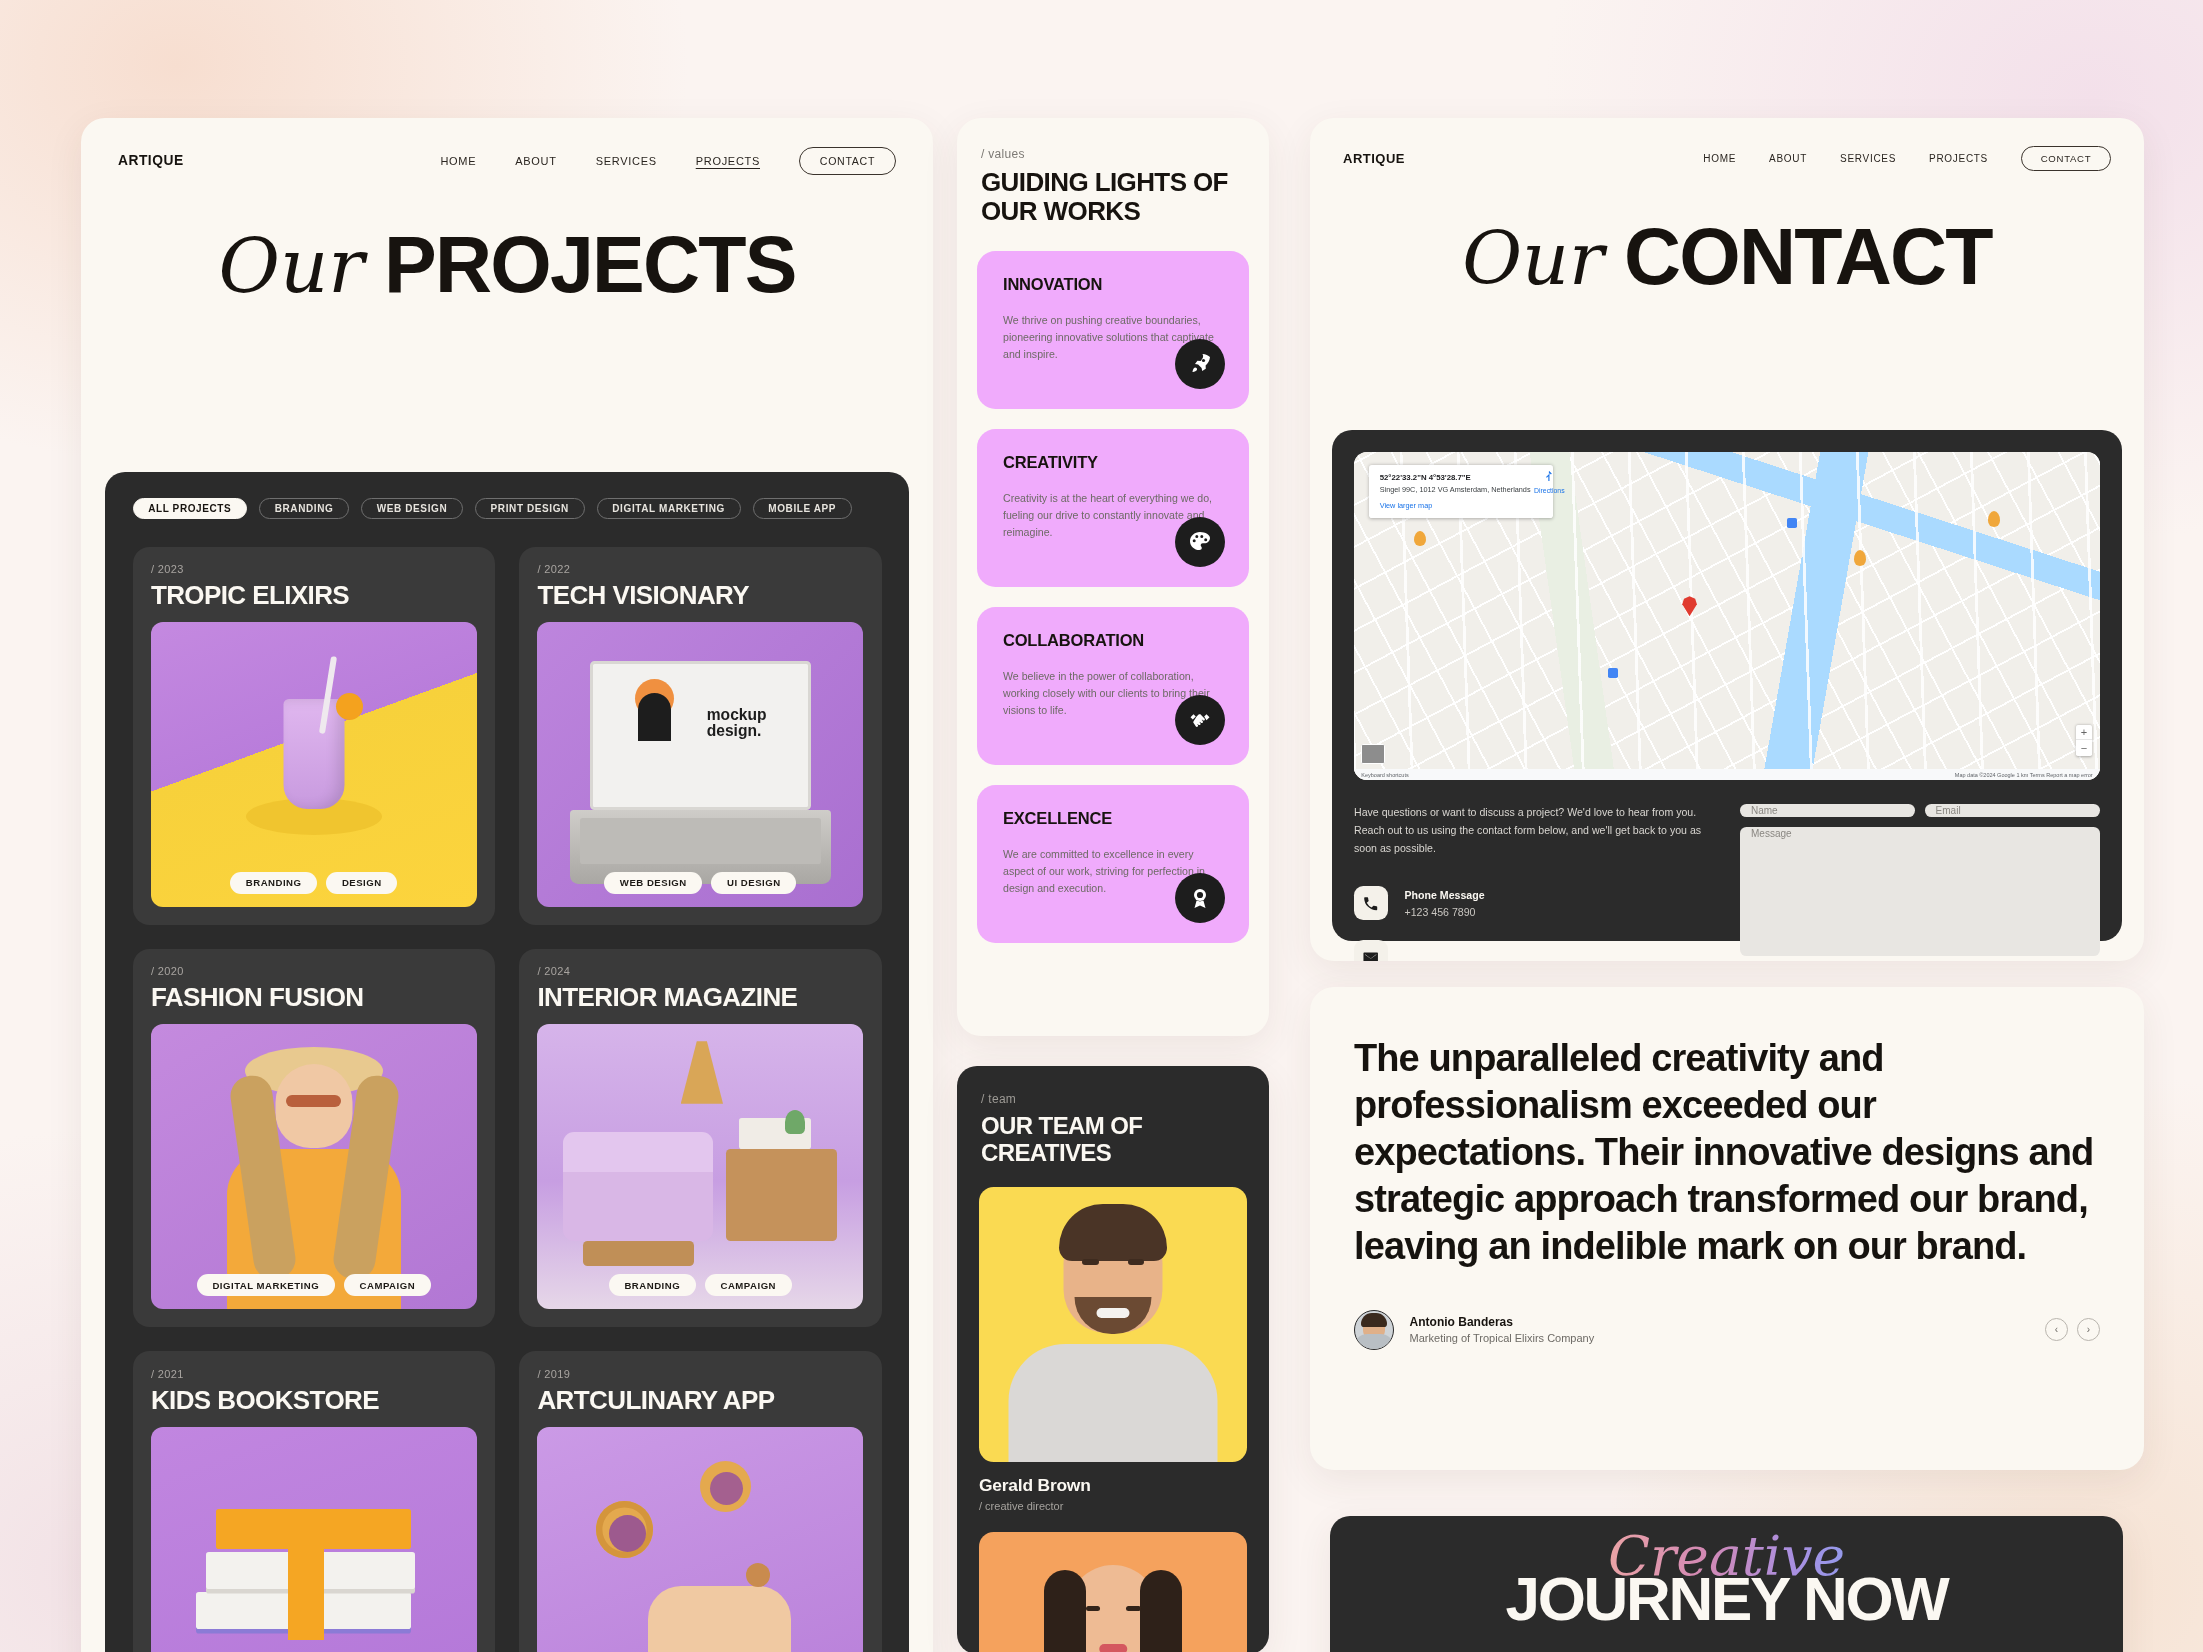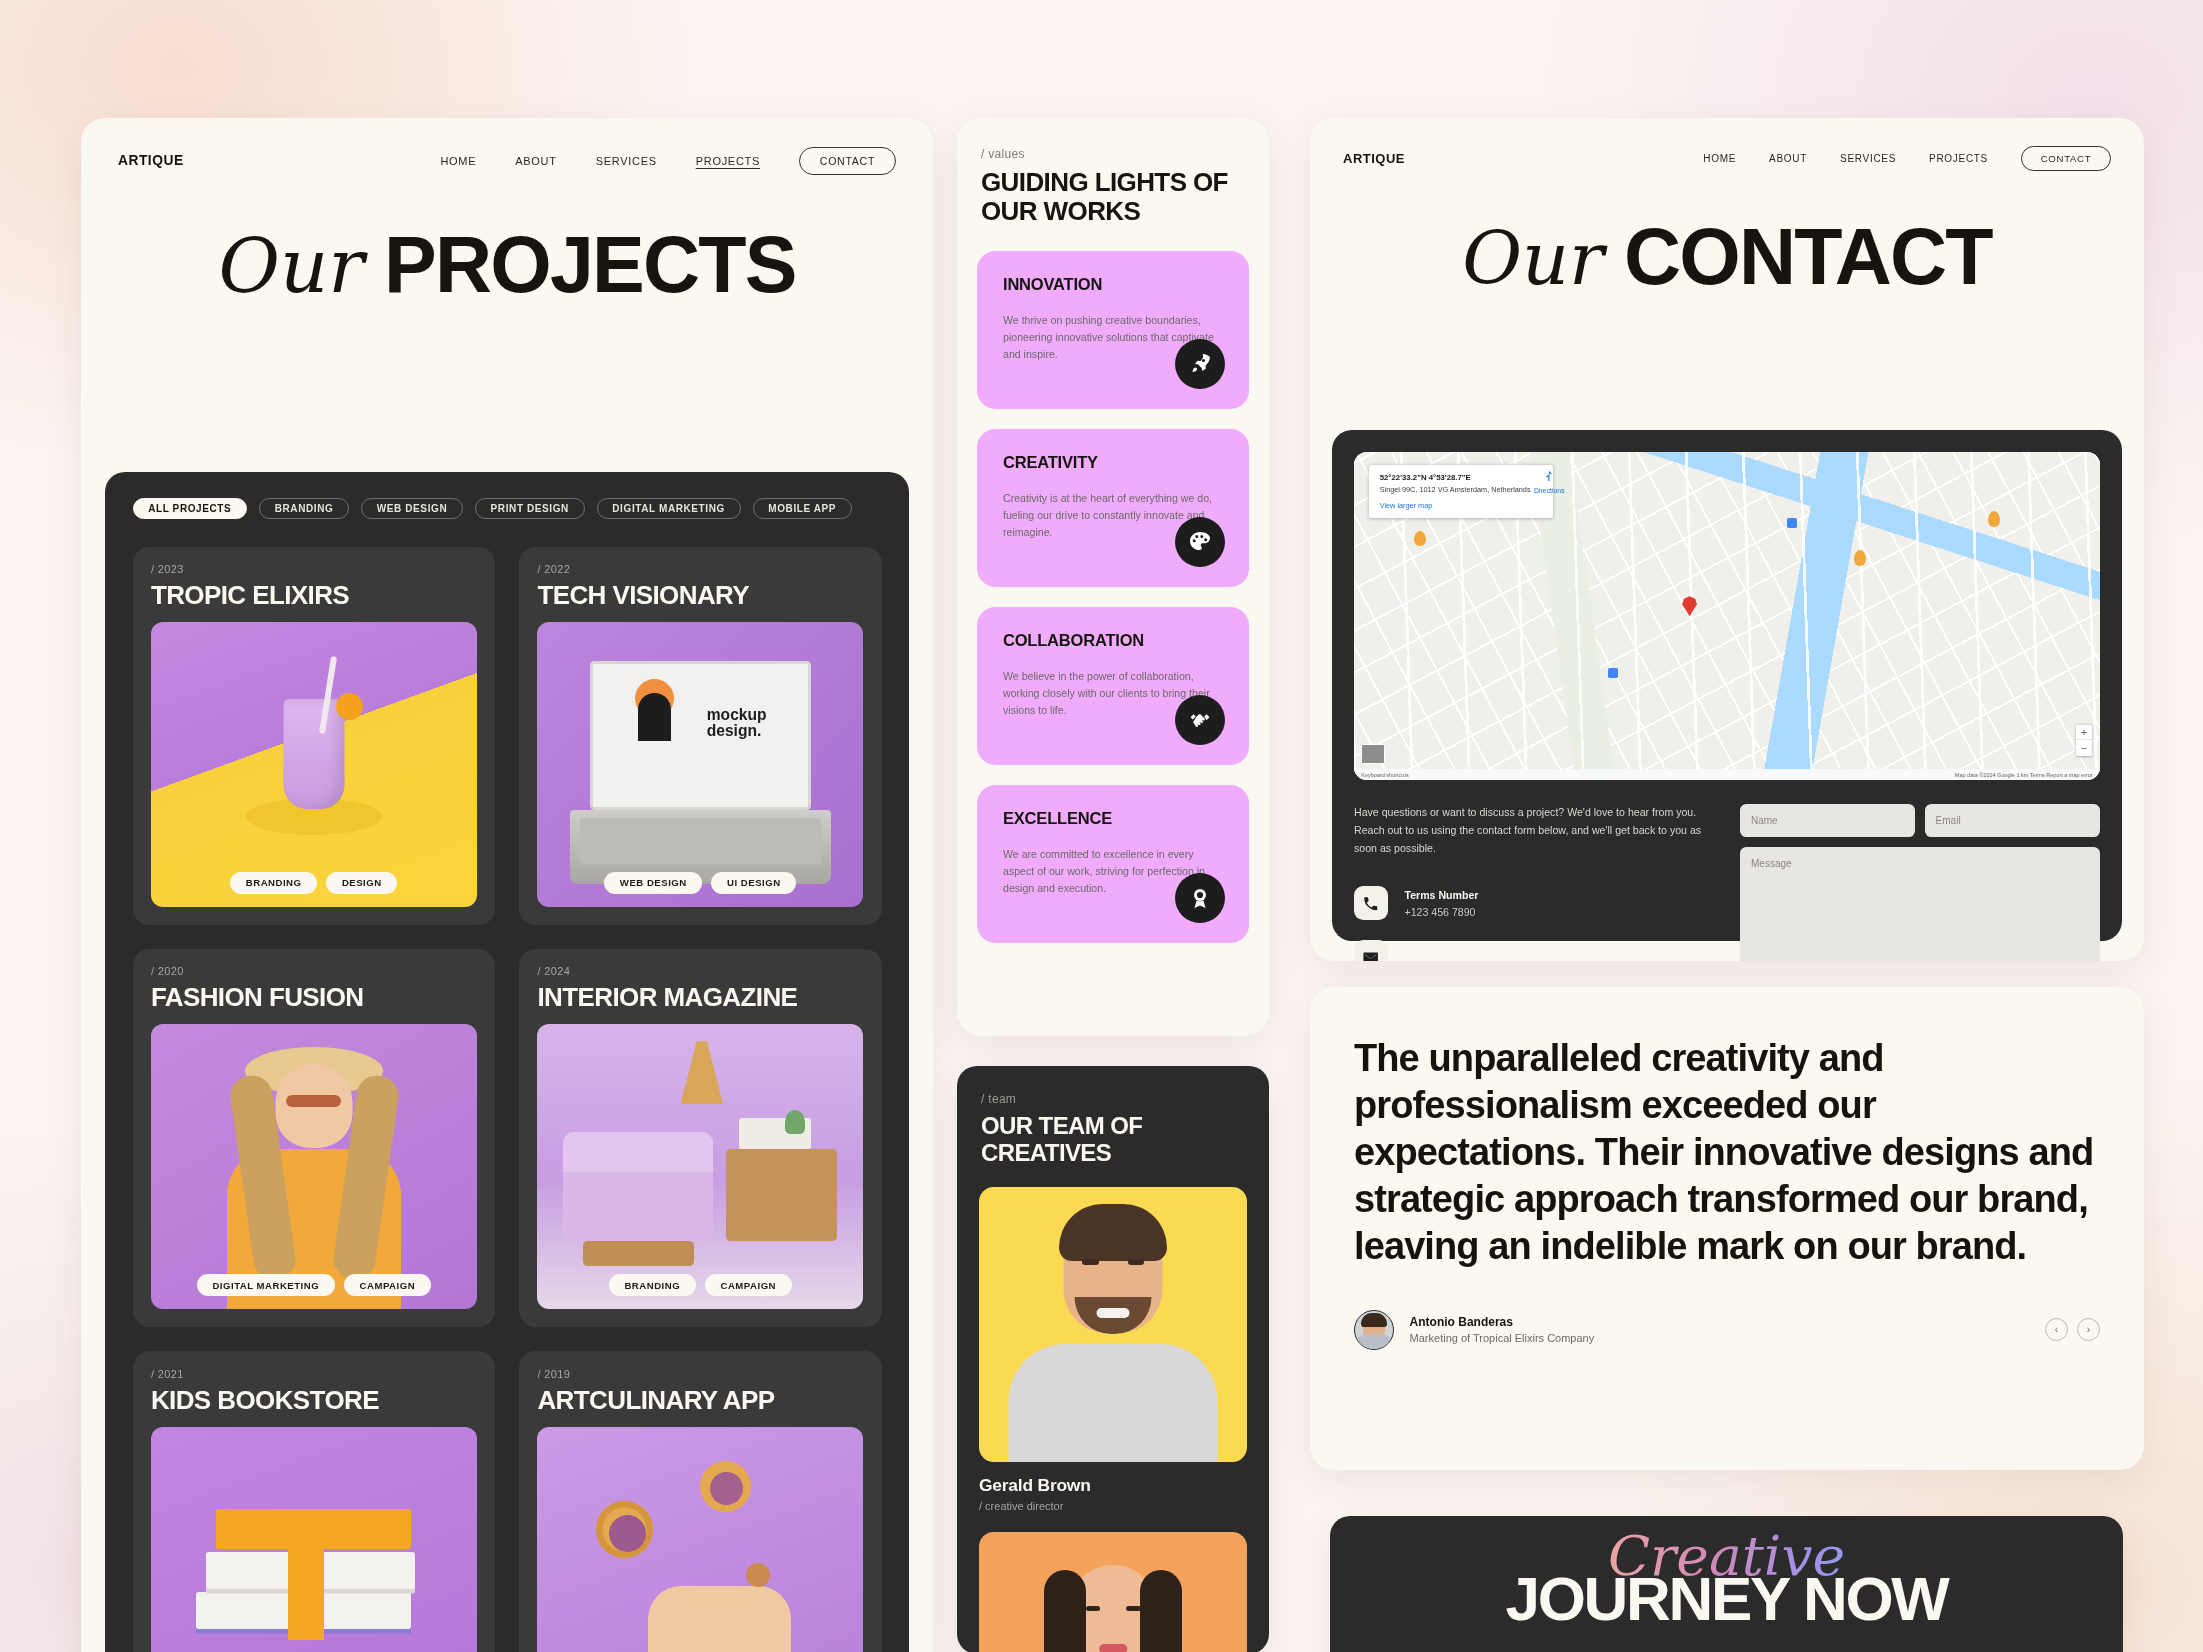--- a/index.html
+++ b/index.html
@@ -93,21 +93,21 @@
   
   .cintro { color:#d9d6d1; font-size:10.6px; line-height:1.68; max-width:386px; }
   .crow { display:flex; align-items:center; gap:16.5px; margin-top:20px; }
   .cico { width:34px; height:34px; border-radius:9.2px; background:#f4f1ea;
           display:flex; align-items:center; justify-content:center; flex:0 0 auto; }
   .cico svg { width:17.4px; height:17.4px; fill:#1d1d1d; }
   .clabel { color:#fbf8f2; font-weight:700; font-size:10.6px; }
   .cval { color:#c9c6c1; font-size:10.6px; margin-top:4.6px; }
 
   .field { background:#e8e6e2; border:none; border-radius:6.4px; color:#17130f;
-           font-family:"Liberation Sans", sans-serif; font-size:10px; padding:11px 11px; outline:none; }
+           font-family:"Liberation Sans", sans-serif; font-size:10px; padding:1px 11px; outline:none; }
   .field::placeholder { color:#8a8782; }
 
   
   .quote { font-weight:800; font-size:38px; line-height:1.24; letter-spacing:-0.9px; color:#16130f; }
   .tsrow { display:flex; align-items:center; justify-content:space-between; margin-top:39px; }
   .tsleft { display:flex; align-items:center; gap:15.6px; }
   .tsav { width:40px; height:40px; border-radius:50%; overflow:hidden; border:1.4px solid #2b2b2b; position:relative; }
   .tsname { font-weight:700; font-size:12px; color:#17130f; }
   .tsrole { font-size:11px; color:#6d6a65; margin-top:3.7px; }
   .arrows { display:flex; gap:9.2px; }
@@ -426,21 +426,21 @@
           <div style="flex:1;">
             <div class="cintro">Have questions or want to discuss a project? We'd love to hear from you. Reach out to us using the contact form below, and we'll get back to you as soon as possible.</div>
 
             <div class="crow" style="margin-top:29px;">
               <div class="cico">
                 <svg viewBox="0 0 24 24">
                     <path d="M6.6 10.8a15 15 0 006.6 6.6l2.2-2.2c.3-.3.7-.4 1-.2 1.2.4 2.4.6 3.6.6.6 0 1 .4 1 1V20c0 .6-.4 1-1 1A17 17 0 013 4c0-.6.4-1 1-1h3.5c.6 0 1 .4 1 1 0 1.3.2 2.5.6 3.6.1.4 0 .8-.2 1z"></path>
                   </svg>
               </div>
               <div>
-                <div class="clabel">Terms Number</div>
+                <div class="clabel">Phone Message</div>
                 <div class="cval">+123 456 7890</div>
               </div>
             </div>
 
             <div class="crow">
               <div class="cico">
                 <svg viewBox="0 0 24 24">
                     <path d="M3 5h18c.6 0 1 .4 1 1v12c0 .6-.4 1-1 1H3c-.6 0-1-.4-1-1V6c0-.6.4-1 1-1zm9 8L4.2 7.2v.6L12 13.6l7.8-5.8v-.6z"></path>
                   </svg>
               </div>

